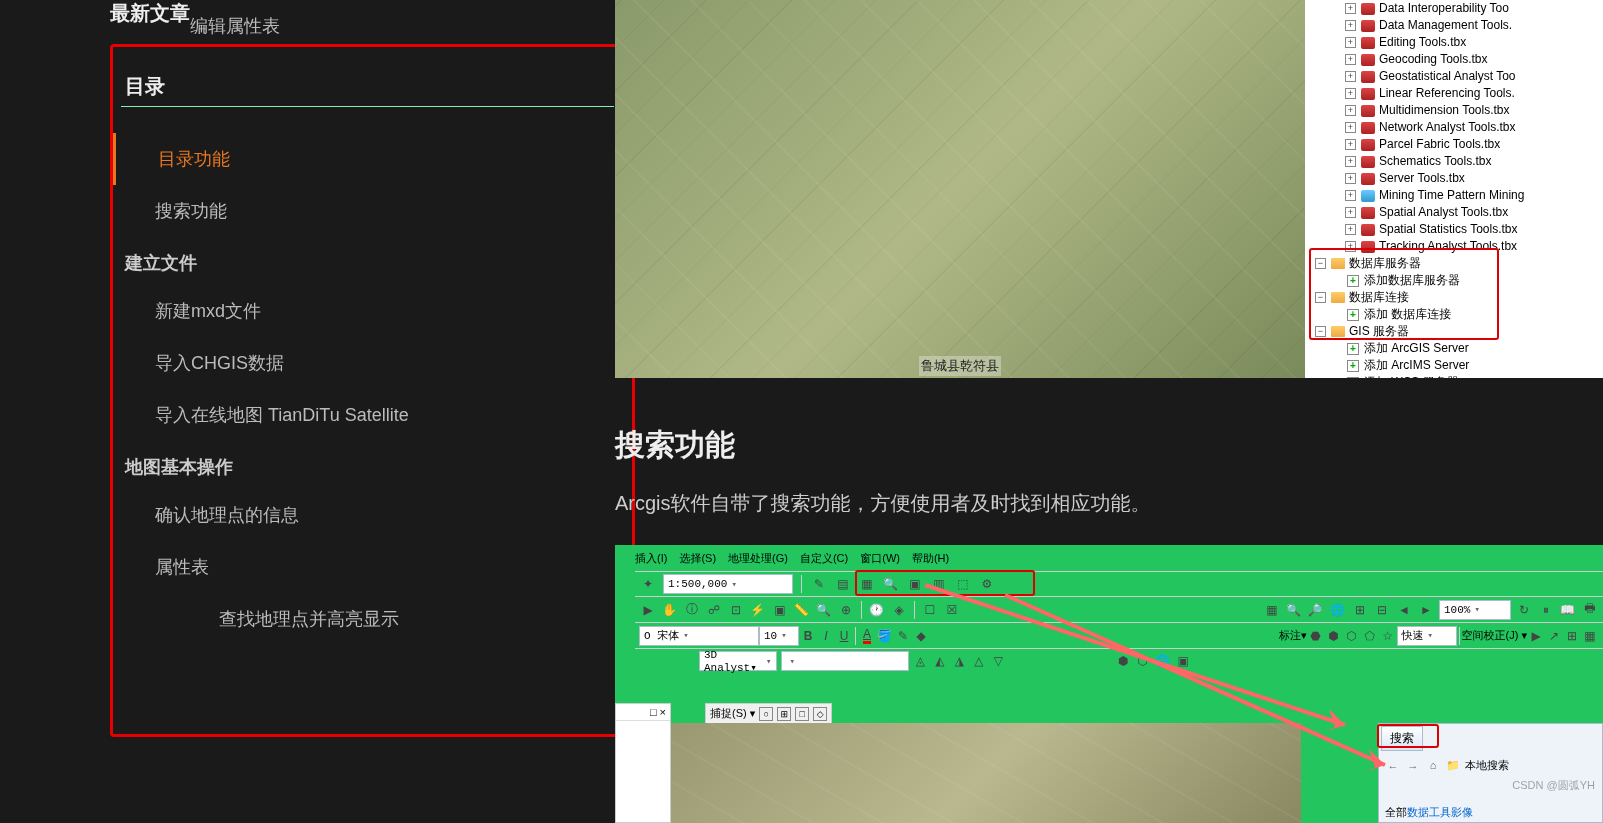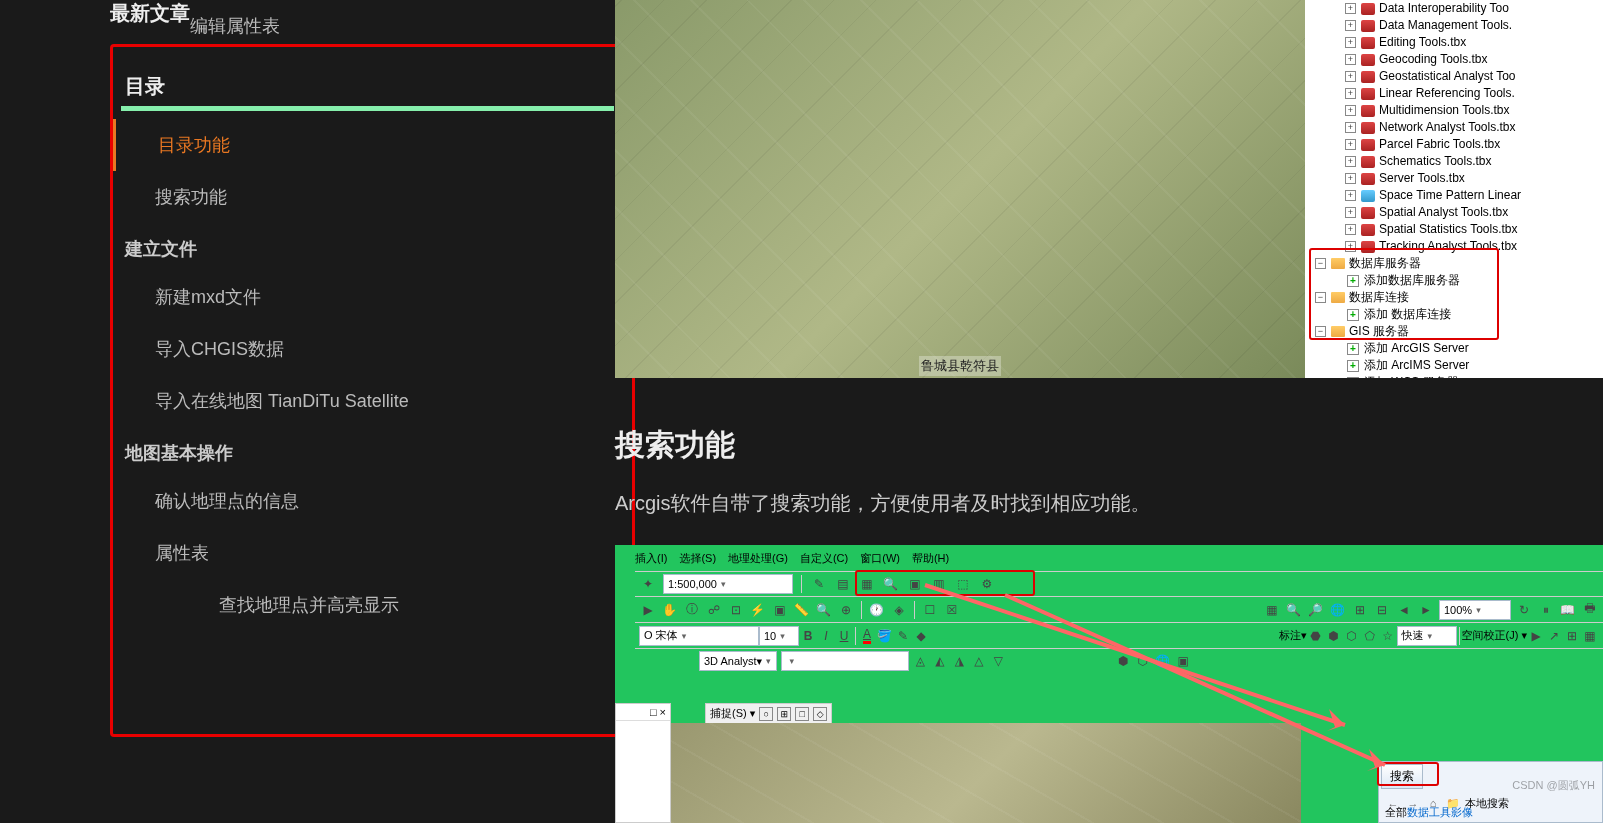--- a/index.html
+++ b/index.html
@@ -2,21 +2,21 @@
 <html><head>
 <meta charset="utf-8">
 <style>
   * { margin: 0; padding: 0; box-sizing: border-box; }
   body { font-family: "Microsoft YaHei", Arial, sans-serif; background: #1a1a1a; width: 1603px; height: 823px; overflow: hidden; position: relative; color: #ccc; }
   .left-panel { position: absolute; left: 0; top: 0; width: 615px; height: 823px; background: #1a1a1a; }
   .recent-title { position: absolute; left: 110px; top: 0; font-size: 20px; font-weight: bold; color: #eee; }
   .toc-box { position: absolute; left: 110px; top: 44px; width: 525px; height: 693px; border: 3px solid #e80000; border-radius: 4px; }
   .toc-inner { position: absolute; left: 0; top: 0; right: 10px; bottom: 0; padding: 20px 0 0 0; }
   .scrollbar { position: absolute; right: -10px; top: 8px; width: 6px; height: 60px; background: #666; border-radius: 3px; }
-  .toc-h1 { font-size: 20px; font-weight: bold; color: #eee; padding: 6px 4px; border-bottom: 5px solid #86efac; margin: 0 8px 8px 8px; }
+  .toc-h1 { font-size: 20px; font-weight: bold; color: #eee; padding: 6px 4px; border-bottom: 1px solid #86efac; margin: 0 8px 26px 8px; }
   .toc-h2 { font-size: 18px; font-weight: bold; color: #ccc; padding: 14px 10px 10px 4px; margin: 0 8px; }
   .toc-item { font-size: 18px; color: #bbb; padding: 14px 10px 14px 42px; cursor: pointer; }
   .toc-item.sub { padding-left: 106px; }
   .toc-item.active { color: #e87722; border-left: 3px solid #e87722; }
   .toc-outside { font-size: 18px; color: #bbb; padding: 14px 10px 14px 190px; cursor: pointer; }
 
   .content-panel { position: absolute; left: 615px; top: 0; right: 0; height: 823px; }
   .map-img { position: absolute; left: 0; top: 0; width: 690px; height: 378px; background: linear-gradient(135deg, #8a9a6a, #b0b887, #7a8a5a); overflow: hidden; }
   .map-img::before { content: ""; position: absolute; inset: 0; background: repeating-linear-gradient(45deg, rgba(255,255,255,0.05) 0 2px, transparent 2px 40px), repeating-linear-gradient(-45deg, rgba(0,0,0,0.05) 0 1px, transparent 1px 30px); }
   .map-label { position: absolute; bottom: 2px; left: 50%; transform: translateX(-50%); font-size: 13px; color: #222; background: rgba(255,255,255,0.3); padding: 1px 2px; }
@@ -36,29 +36,29 @@
 
   .arcgis-shot { position: absolute; left: 0; top: 545px; right: 0; height: 278px; background: #22c55e; color: #000; font-family: Tahoma, Arial; font-size: 11px; overflow: hidden; }
   .menu-bar { position: absolute; left: 20px; top: 6px; display: flex; gap: 12px; }
   .menu-bar span { cursor: default; }
   .tb1 { position: absolute; left: 20px; top: 26px; right: 0; height: 26px; display: flex; align-items: center; gap: 6px; border-top: 1px solid #ccc; border-bottom: 1px solid #ccc; padding: 2px 4px; }
   .tb2 { position: absolute; left: 20px; top: 52px; right: 0; height: 26px; display: flex; align-items: center; gap: 4px; border-bottom: 1px solid #ccc; padding: 2px 4px; }
   .tb3 { position: absolute; left: 20px; top: 78px; right: 0; height: 26px; display: flex; align-items: center; border-bottom: 1px solid #ccc; padding: 2px 4px; }
   .tb4 { position: absolute; left: 80px; top: 104px; width: 500px; height: 24px; display: flex; align-items: center; gap: 4px; padding: 2px 4px; }
   .tb-icon { width: 18px; height: 18px; display: inline-flex; align-items: center; justify-content: center; font-size: 12px; color: #444; border: 1px solid transparent; }
   .tb-sep { width: 1px; height: 18px; background: #ccc; margin: 0 2px; }
-  .combo { height: 20px; border: 1px solid #abc; background: #fff; font-size: 11px; padding: 0 4px; display: inline-flex; align-items: center; }
+  .combo { height: 20px; border: 1px solid #abc; background: #fff; font-size: 11px; padding: 0 4px; display: inline-flex; align-items: center; font-family: Liberation Mono, monospace; }
   .combo::after { content: "▾"; margin-left: 4px; color: #666; font-size: 9px; }
   .snap-bar { position: absolute; left: 90px; top: 158px; display: flex; align-items: center; gap: 4px; background: #f0f0f0; border: 1px solid #ccc; padding: 2px 4px; font-size: 11px; }
   .snap-bar .sq { width: 14px; height: 14px; border: 1px solid #888; display: inline-flex; align-items: center; justify-content: center; font-size: 9px; }
   .doc-left { position: absolute; left: 0; top: 158px; width: 56px; bottom: 0; background: #fff; border: 1px solid #ccc; }
   .doc-left .pin { font-size: 11px; text-align: right; padding: 2px 4px; border-bottom: 1px solid #ddd; }
   .map2 { position: absolute; left: 56px; top: 178px; width: 630px; bottom: 0; background: linear-gradient(135deg, #9a9870, #bab88f, #8a8860); }
   .map2::before { content: ""; position: absolute; inset: 0; background: repeating-linear-gradient(30deg, rgba(255,255,255,0.05) 0 2px, transparent 2px 35px); }
-  .search-pane { position: absolute; right: 0; top: 178px; width: 225px; bottom: 0; background: #eef3fa; border: 1px solid #abc; margin-top: 38px; }
+  .search-pane { position: absolute; right: 0; top: 178px; width: 225px; bottom: 0; background: #eef3fa; border: 1px solid #abc; }
   .search-tab { background: linear-gradient(#fff, #dce8f5); border: 1px solid #abc; padding: 3px 8px; font-size: 12px; display: inline-block; }
   .search-row2 { display: flex; align-items: center; gap: 4px; padding: 4px 6px; font-size: 11px; }
   .search-row2 .ic { width: 16px; height: 16px; display: inline-flex; align-items: center; justify-content: center; color: #666; }
   .tabstrip { position: absolute; bottom: 2px; left: 6px; right: 6px; display: flex; gap: 0; font-size: 11px; color: #06c; }
   .tabstrip span:first-child { color: #000; }
   .arrow { position: absolute; pointer-events: none; }
   .arrow-line { stroke: #f66; stroke-width: 4; fill: none; }
   .arrow-head { fill: #f66; }
   .watermark { position: absolute; right: 8px; bottom: 30px; font-size: 11px; color: rgba(0,0,0,0.35); }
 </style>
@@ -169,21 +169,21 @@
         <span class="ticon">
           <span class="tbx-icon"></span>
         </span>
         <span>Server Tools.tbx</span>
       </div>
     <div class="tree-row">
         <span class="exp">+</span>
         <span class="ticon">
           <span class="srv-icon"></span>
         </span>
-        <span>Space Time Pattern Linear</span>
+        <span>Mining Time Pattern Mining</span>
       </div>
     <div class="tree-row">
         <span class="exp">+</span>
         <span class="ticon">
           <span class="tbx-icon"></span>
         </span>
         <span>Spatial Analyst Tools.tbx</span>
       </div>
     <div class="tree-row">
         <span class="exp">+</span>

